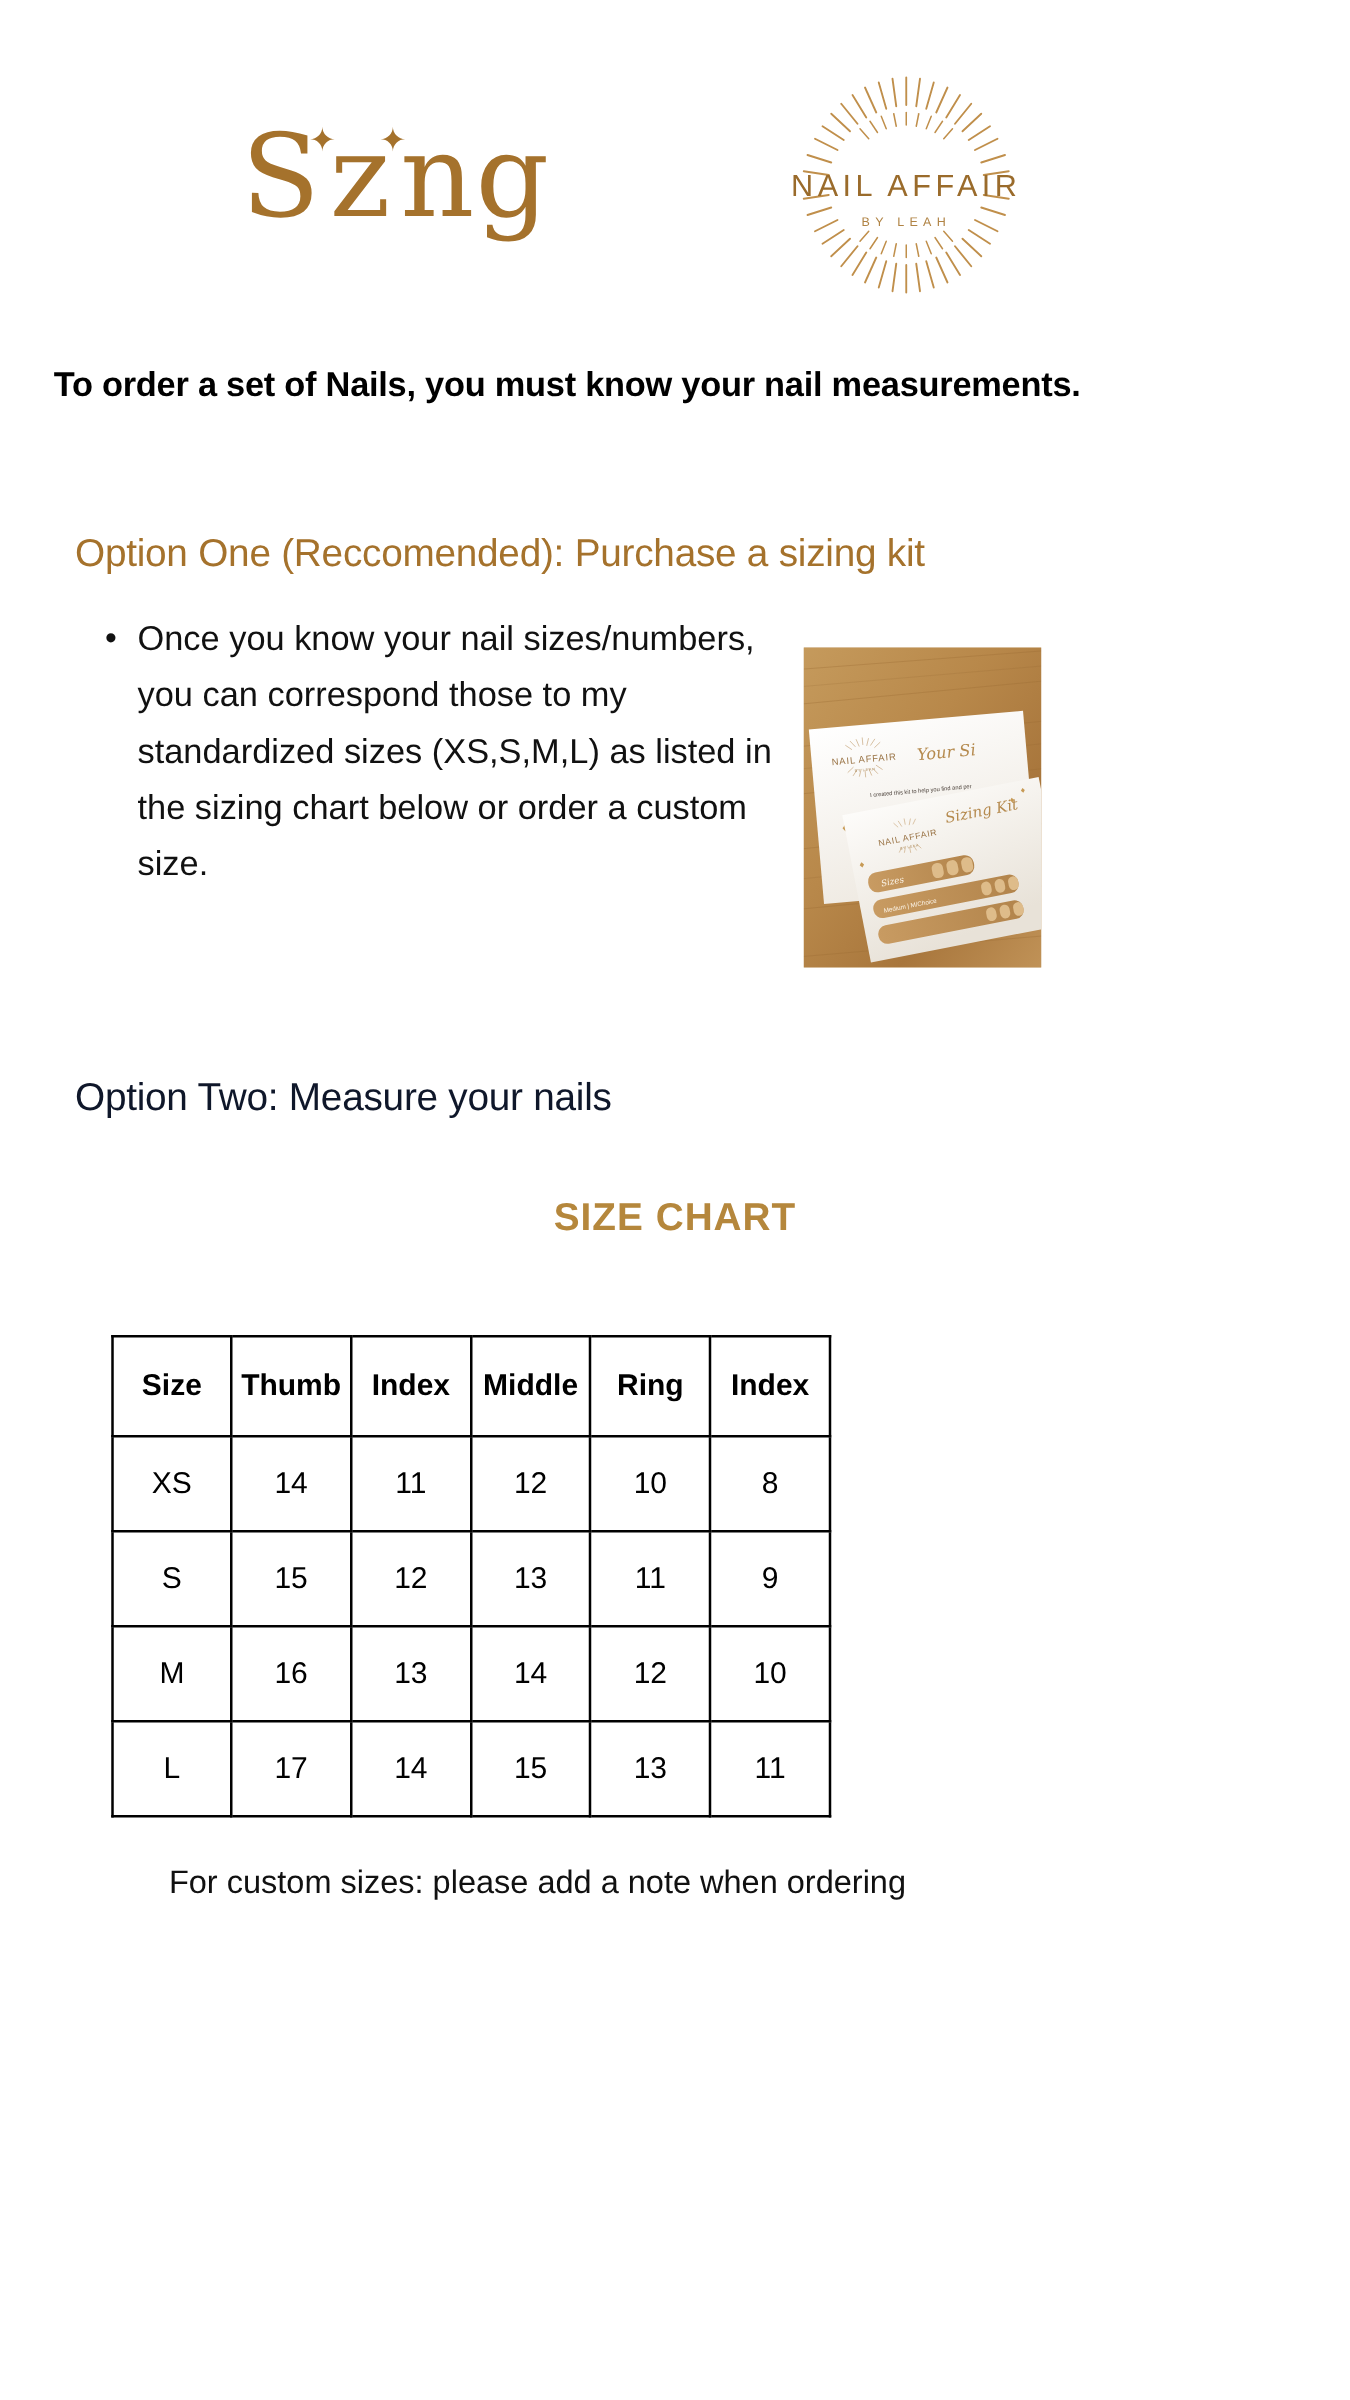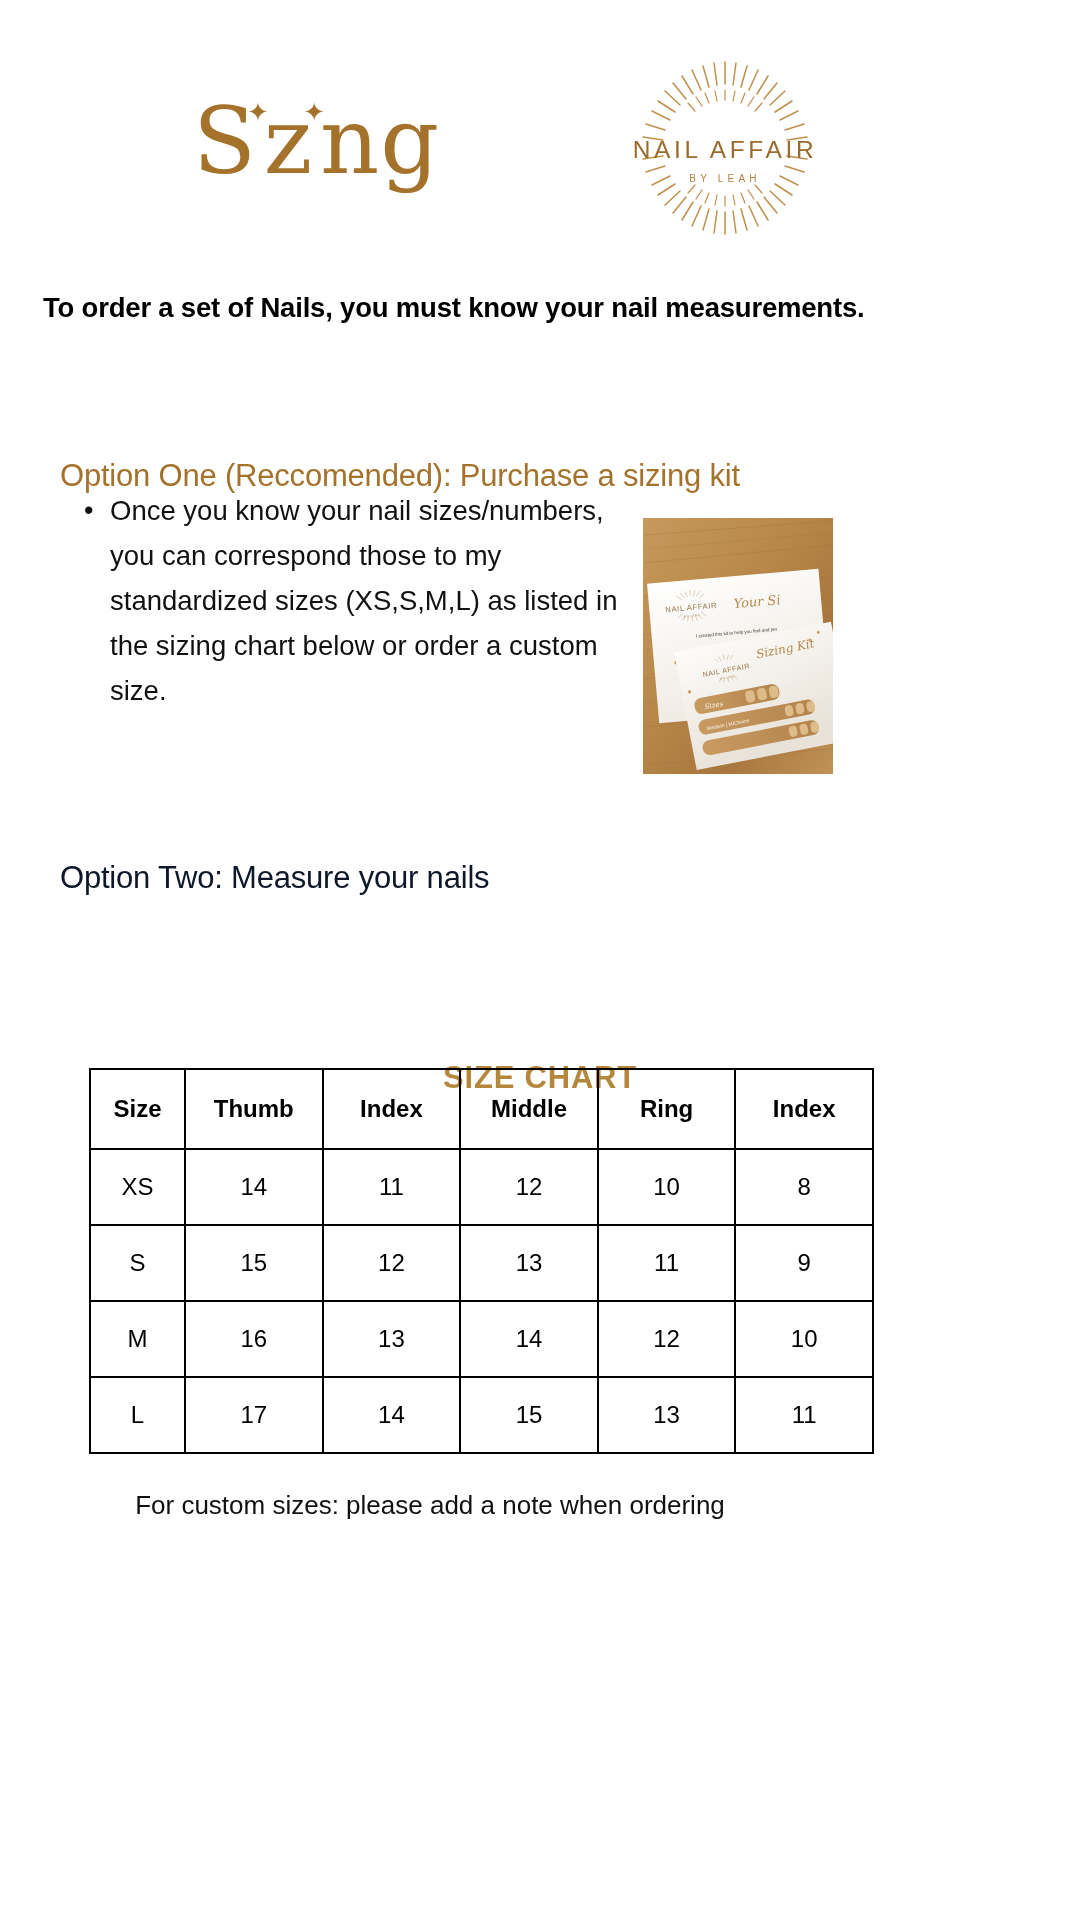--- a/index.html
+++ b/index.html
@@ -93,21 +93,20 @@
   
   .option-one-head {
     position: absolute;
     left: 60px;
     top: 425px;
     font-size: 31px;
     color: #a5722c;
     font-weight: 400;
     letter-spacing: -0.2px;
     white-space: nowrap;
-    margin-top: 33px;
   }
 
   .bullets {
     position: absolute;
     left: 78px;
     top: 488px;
     width: 560px;
     list-style: none;
   }
   .bullets li {
@@ -149,34 +148,34 @@
     color: #0f172a;
     font-weight: 400;
     letter-spacing: -0.2px;
     white-space: nowrap;
   }
 
   
   .chart-title {
     position: absolute;
     left: 0;
-    top: 1060px;
+    top: 956px;
     width: 1080px;
     text-align: center;
     font-size: 31px;
     font-weight: bold;
     letter-spacing: 0.8px;
     color: #b5873c;
   }
 
   .size-table {
     position: absolute;
     left: 89px;
     top: 1068px;
-    width: 785px;
+    width: 576px;
     border-collapse: collapse;
     table-layout: fixed;
   }
   .size-table th,
   .size-table td {
     border: 2px solid #000000;
     height: 76px;
     text-align: center;
     vertical-align: middle;
     font-size: 24px;

